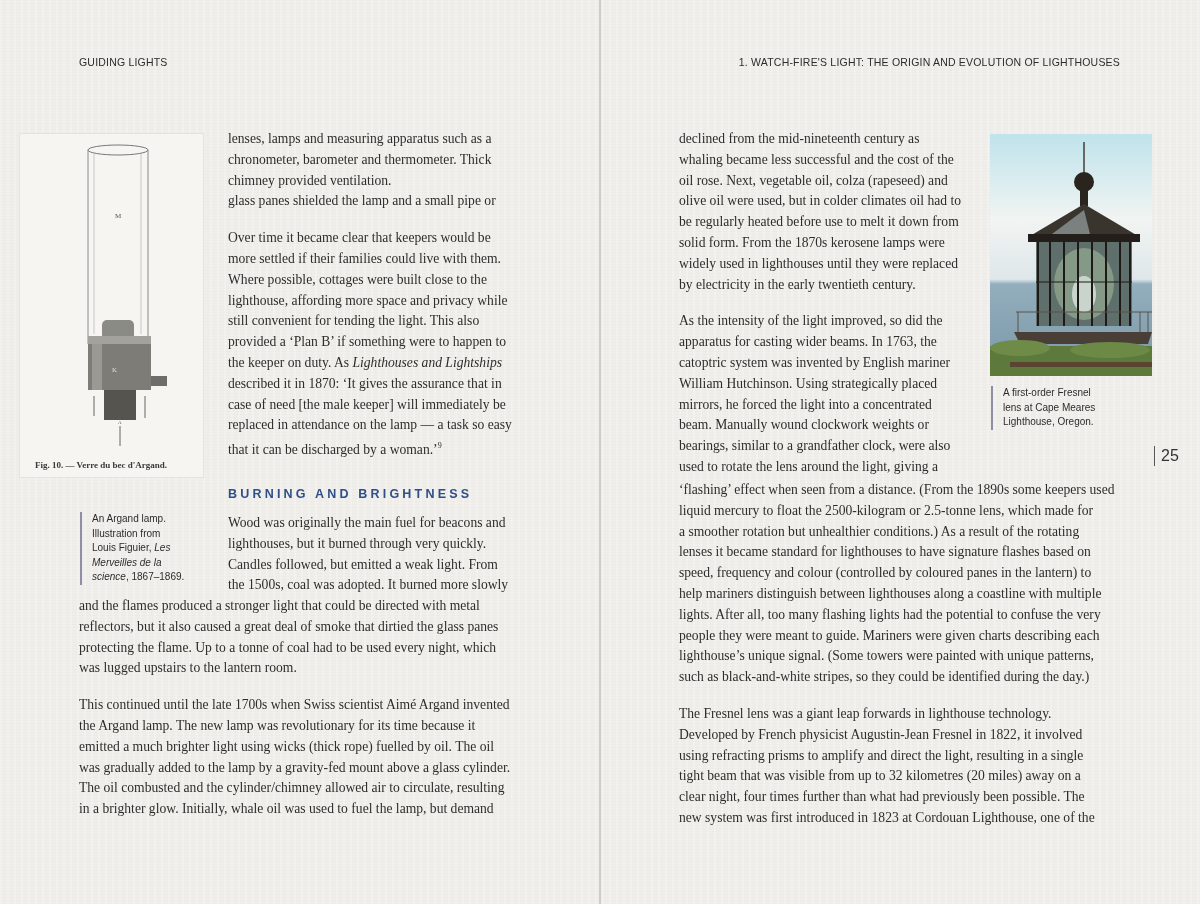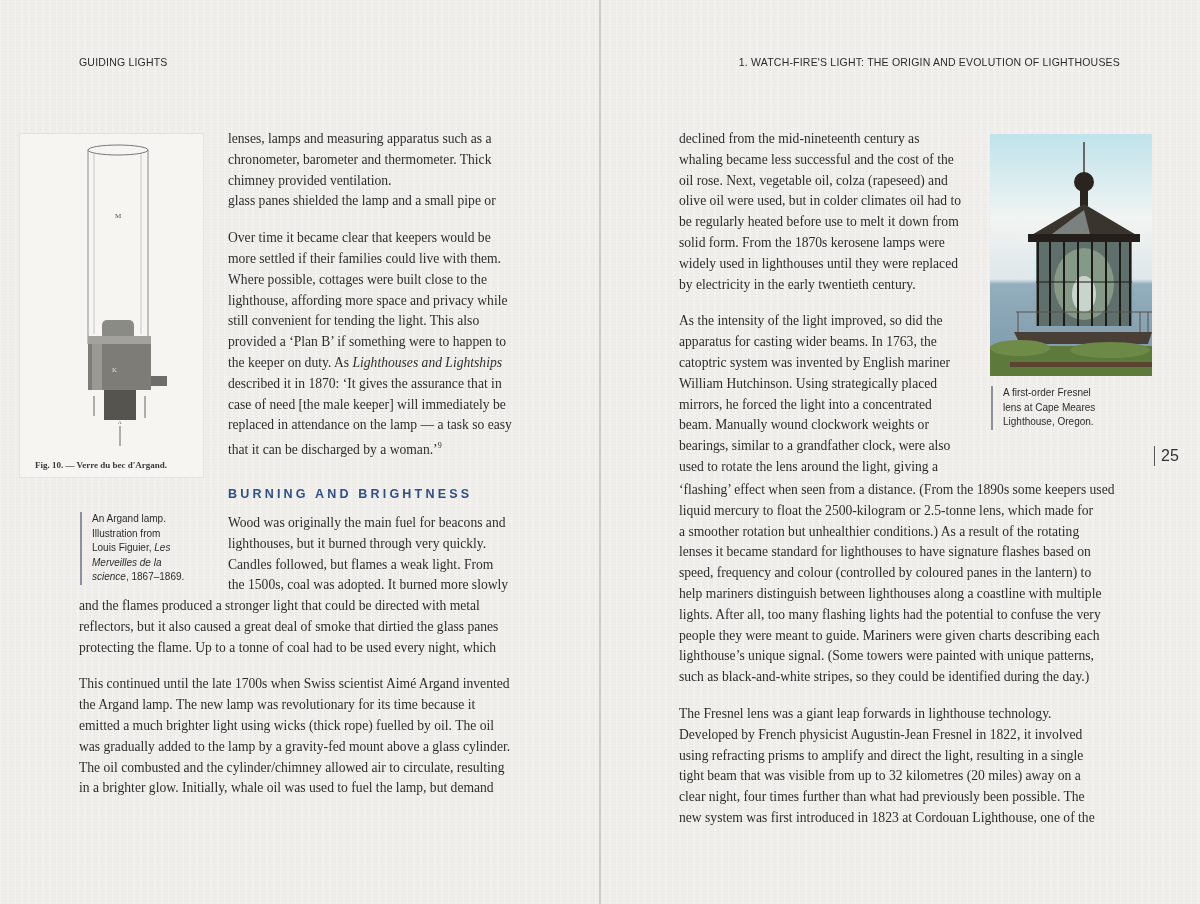--- a/index.html
+++ b/index.html
@@ -130,29 +130,30 @@
     <span class="line">replaced in attendance on the lamp — a task so easy</span>
     <span class="line"><span>that it can be discharged by a woman.’</span><sup style="font-size:8px;">9</sup></span>
   </p>
 </div>
 
 <div class="section-heading">BURNING AND BRIGHTNESS</div>
 
 <div class="body-text" style="left:228px; top:513px;">
   <span class="line">Wood was originally the main fuel for beacons and</span>
   <span class="line">lighthouses, but it burned through very quickly.</span>
-  <span class="line">Candles followed, but flames a weak light. From</span>
+  <span class="line">Candles followed, but emitted a weak light. From</span>
   <span class="line">the 1500s, coal was adopted. It burned more slowly</span>
 </div>
 
 <div class="body-text" style="left:79px; top:596px;">
   <p>
     <span class="line">and the flames produced a stronger light that could be directed with metal</span>
     <span class="line">reflectors, but it also caused a great deal of smoke that dirtied the glass panes</span>
     <span class="line">protecting the flame. Up to a tonne of coal had to be used every night, which</span>
+    <span class="line">was lugged upstairs to the lantern room.</span>
   </p>
   <div class="gap"></div>
   <p>
     <span class="line">This continued until the late 1700s when Swiss scientist Aimé Argand invented</span>
     <span class="line">the Argand lamp. The new lamp was revolutionary for its time because it</span>
     <span class="line">emitted a much brighter light using wicks (thick rope) fuelled by oil. The oil</span>
     <span class="line">was gradually added to the lamp by a gravity-fed mount above a glass cylinder.</span>
     <span class="line">The oil combusted and the cylinder/chimney allowed air to circulate, resulting</span>
     <span class="line">in a brighter glow. Initially, whale oil was used to fuel the lamp, but demand</span>
   </p>

